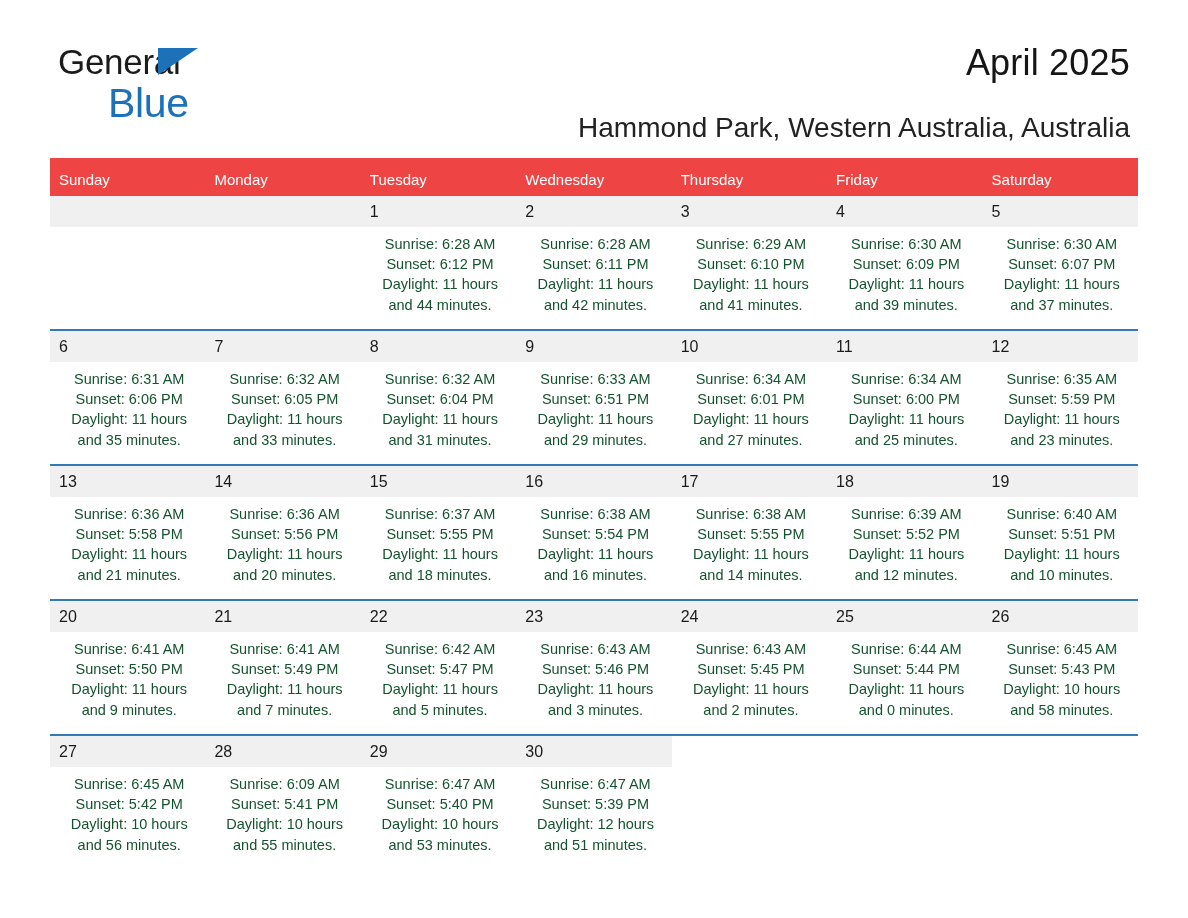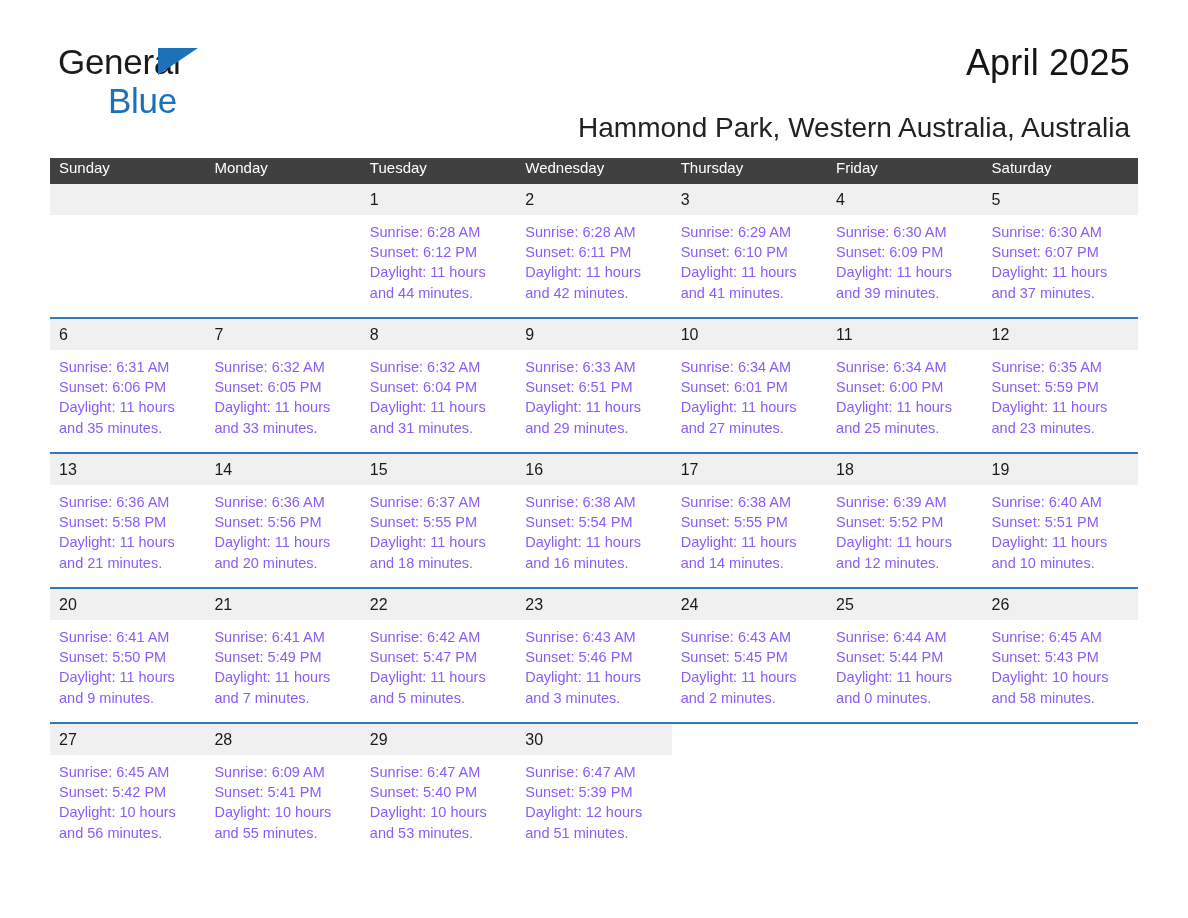--- a/index.html
+++ b/index.html
@@ -49,21 +49,21 @@
     position: absolute;
     left: 100px;
     top: 4px;
     width: 0;
     height: 0;
     border-left: 40px solid #1d71b8;
     border-bottom: 27px solid transparent;
   }
   .logo-row2 {
     display: block;
-    font-size: 35px;
+    font-size: 41px;
     color: #1d71b8;
     margin-left: 50px;
     margin-top: 1px;
     letter-spacing: -0.3px;
   }
   .month-title {
     position: absolute;
     right: 8px;
     top: 42px;
     font-size: 36px;
@@ -84,26 +84,26 @@
   
   .calendar {
     position: absolute;
     left: 50px;
     top: 158px;
     width: 1088px;
     border-collapse: collapse;
     table-layout: fixed;
   }
   .calendar th {
-    background: #404040;
+    background: #ef4444;
     color: #ffffff;
     font-size: 15px;
     font-weight: normal;
     text-align: left;
-    padding: 0 0 8px 9px;
+    padding: 12px 0 8px 9px;
     height: 18px;
     vertical-align: middle;
   }
   .calendar td {
     width: 155.4px;
     vertical-align: top;
     padding: 0;
     border-top: 2px solid #3279b7;
     background: #ffffff;
   }
@@ -127,22 +127,23 @@
   td.empty .daynum {
     background: #f0f0f0;
     color: transparent;
   }
   td.blank .daynum {
     background: #ffffff;
   }
   .info {
     font-size: 14.5px;
     line-height: 20.2px;
-    color: #8b5cf6;
+    color: #14532d;
     padding: 7px 6px 0 9px;
+    text-align: center;
   }
   .info div {
     white-space: nowrap;
   }
   .info .daylight {
     white-space: normal;
   }
 </style>
 </head>
 <body>

